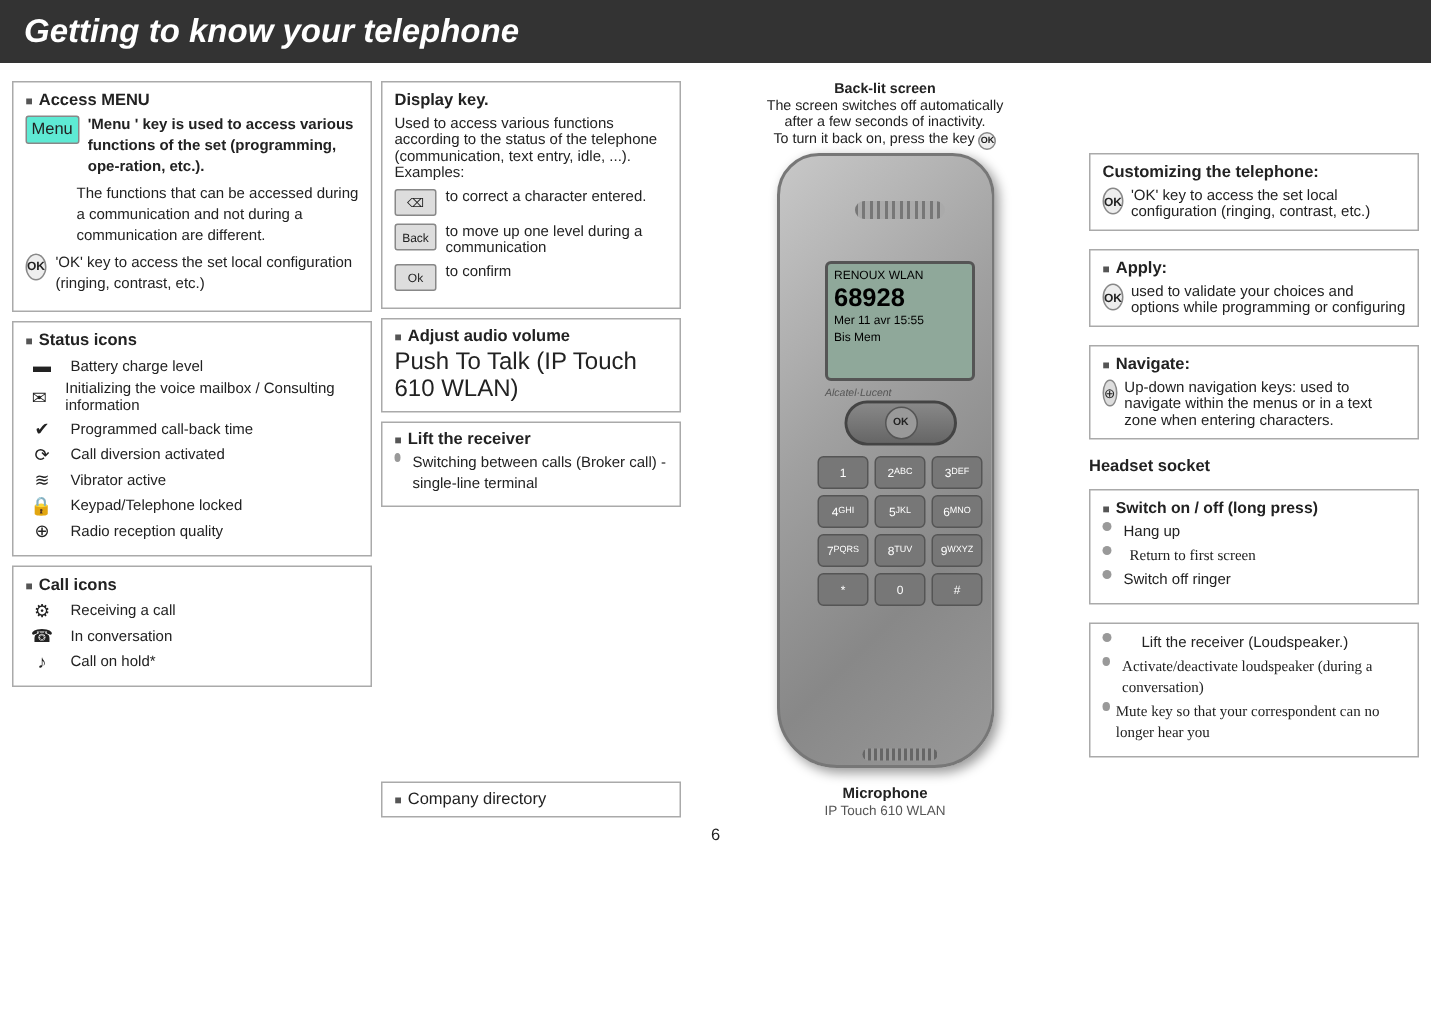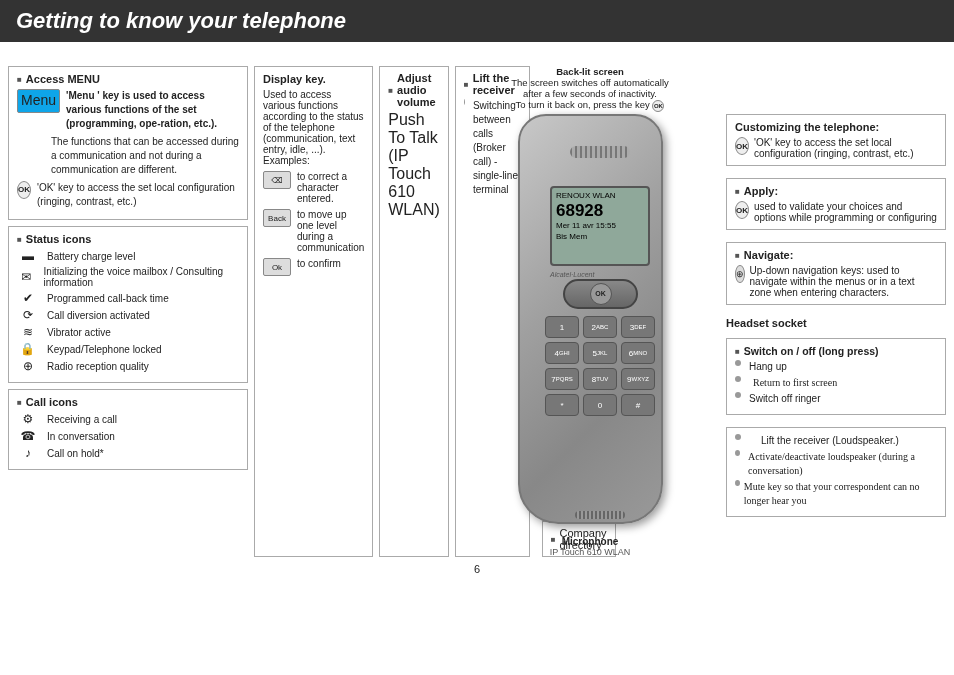--- a/index.html
+++ b/index.html
@@ -11,21 +11,21 @@
       font-size: 11px;
       color: #222;
       overflow: hidden;
       position: relative;
     }
 
     
     .header {
       background: #333;
       padding: 8px 16px;
-      margin-bottom: 24px;
+      margin-bottom: 12px;
     }
     .header h1 {
       color: #fff;
       font-style: italic;
       font-size: 22px;
       font-weight: bold;
     }
 
     .main-content {
       display: flex;
@@ -59,22 +59,22 @@
     .box-title::before {
       content: '■';
       font-size: 8px;
       color: #555;
     }
 
     .menu-icon {
       display: inline-block;
       border: 1px solid #888;
       padding: 1px 3px;
-      font-size: 14px;
-      background: #0ea5e9;
+      font-size: 11px;
+      background: #5eead4;
       border-radius: 2px;
     }
 
     .ok-icon {
       display: inline-flex;
       align-items: center;
       justify-content: center;
       width: 18px;
       height: 18px;
       border: 1px solid #888;
@@ -107,21 +107,21 @@
       width: 22px;
       text-align: center;
       font-size: 12px;
     }
 
     
     .mid-col {
       width: 200px;
       flex-shrink: 0;
       display: flex;
-      flex-direction: row;
+      flex-direction: column;
       gap: 6px;
     }
 
     .display-box {
       border: 1px solid #aaa;
       padding: 6px 8px;
     }
 
     .display-item {
       display: flex;

